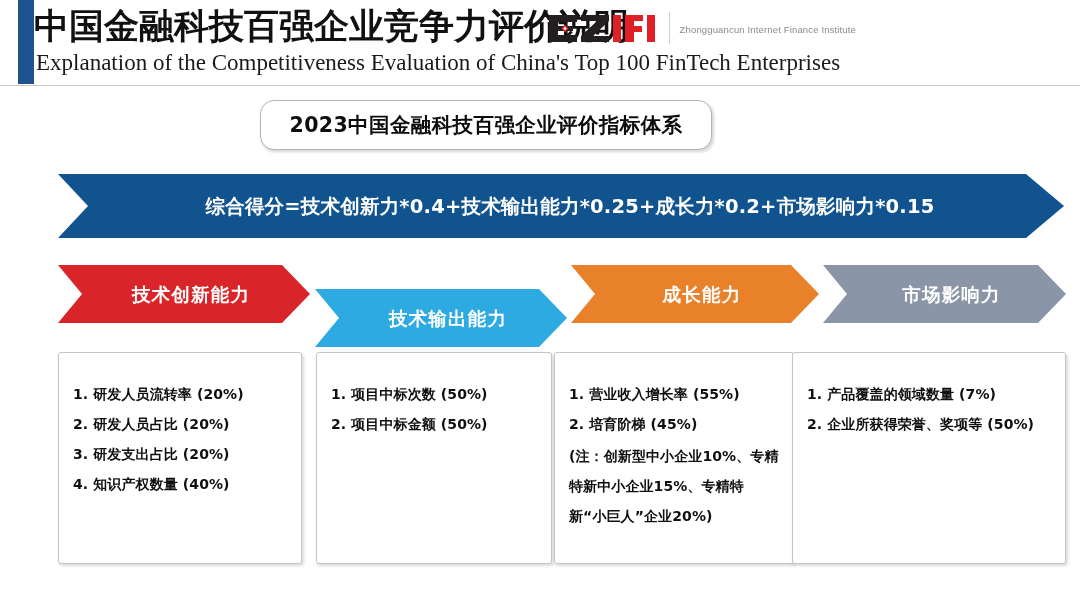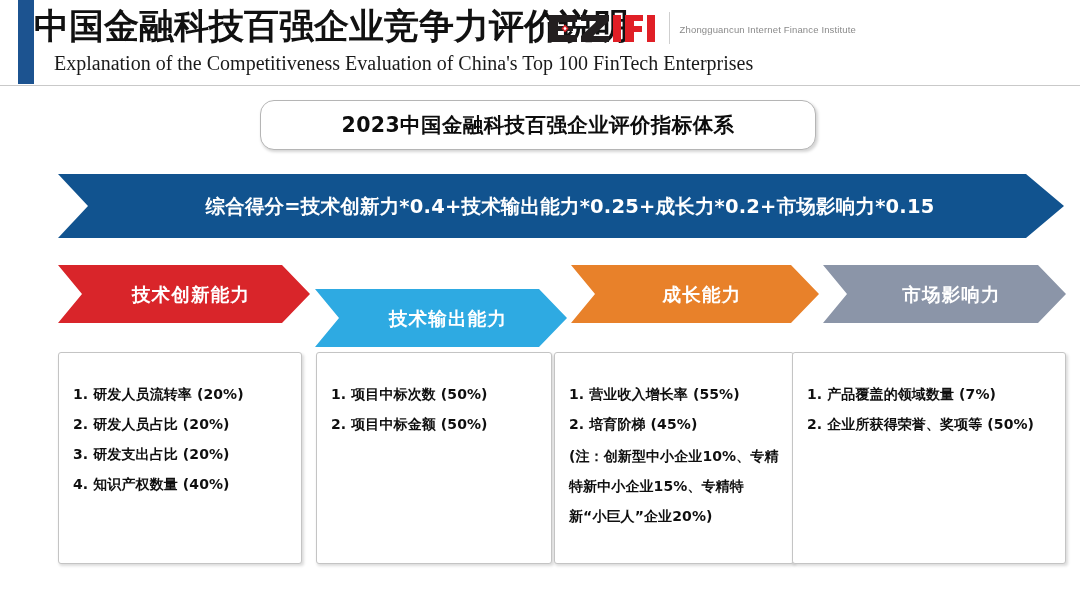--- a/index.html
+++ b/index.html
@@ -35,25 +35,25 @@
     font-family: "DejaVu Sans", sans-serif;
     font-weight: bold;
     font-size: 35px;
     line-height: 48px;
     color: #111111;
     letter-spacing: 0px;
     white-space: nowrap;
   }
   #sub-title {
     font-family: "Liberation Serif", serif;
-    font-size: 20px;
+    font-size: 23px;
     line-height: 26px;
     color: #1a1a1a;
     white-space: nowrap;
-    padding-left: 20px;
+    padding-left: 2px;
   }
   #header-rule {
     position: absolute;
     left: 0; top: 85px;
     width: 1080px; height: 1px;
     background: #c9c9c9;
   }
 
   
   #logo {
@@ -84,21 +84,21 @@
     color: #8a8a8a;
     letter-spacing: 0.15px;
     margin-top: 4px;
     white-space: nowrap;
   }
 
   
   #chart-title-box {
     position: absolute;
     left: 260px; top: 100px;
-    width: 556px; height: 50px;
+    width: 452px; height: 50px;
     border: 1px solid #b5b5b5;
     border-radius: 14px;
     background: #ffffff;
     box-shadow: 1.5px 2px 3px rgba(0,0,0,0.17);
     display: flex;
     align-items: center;
     justify-content: center;
   }
   #chart-title-text {
     font-family: "DejaVu Sans", sans-serif;

